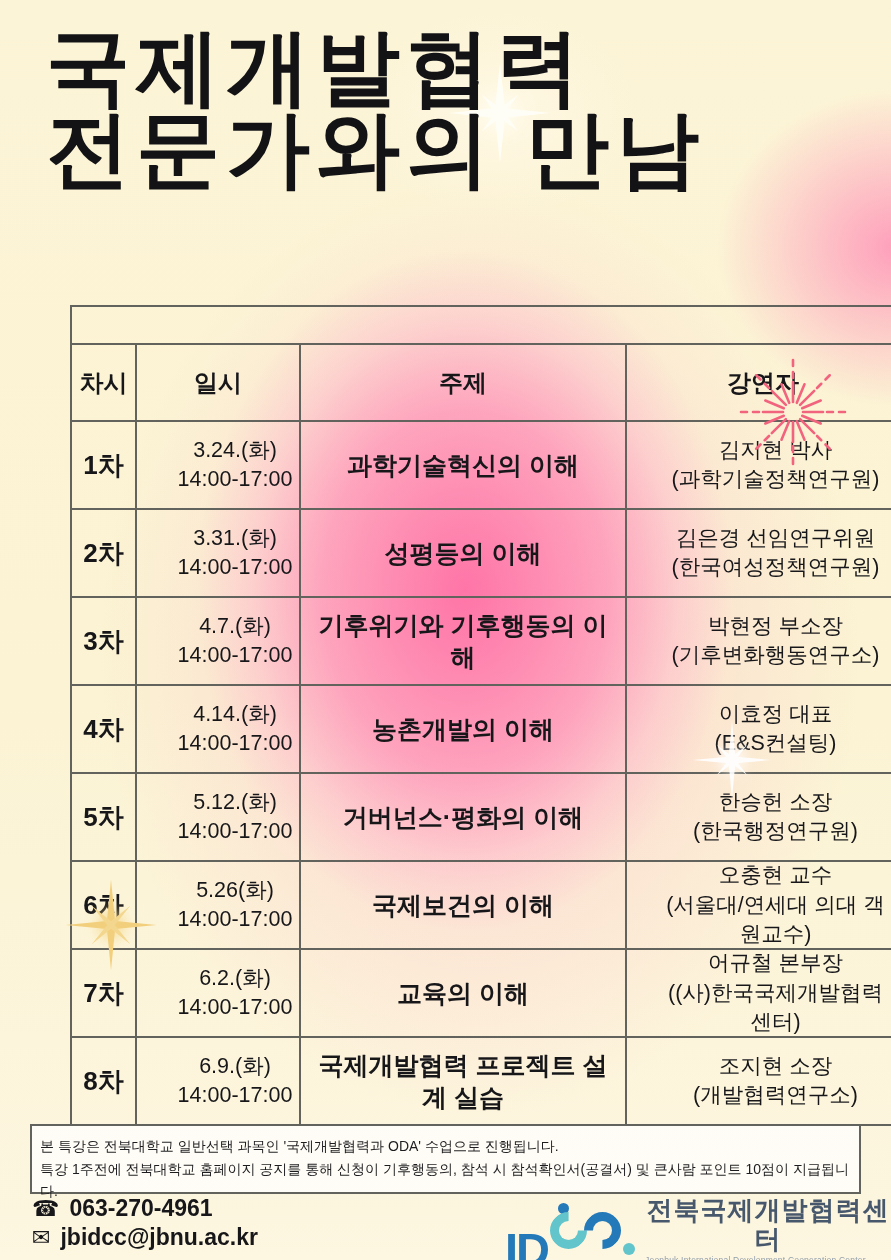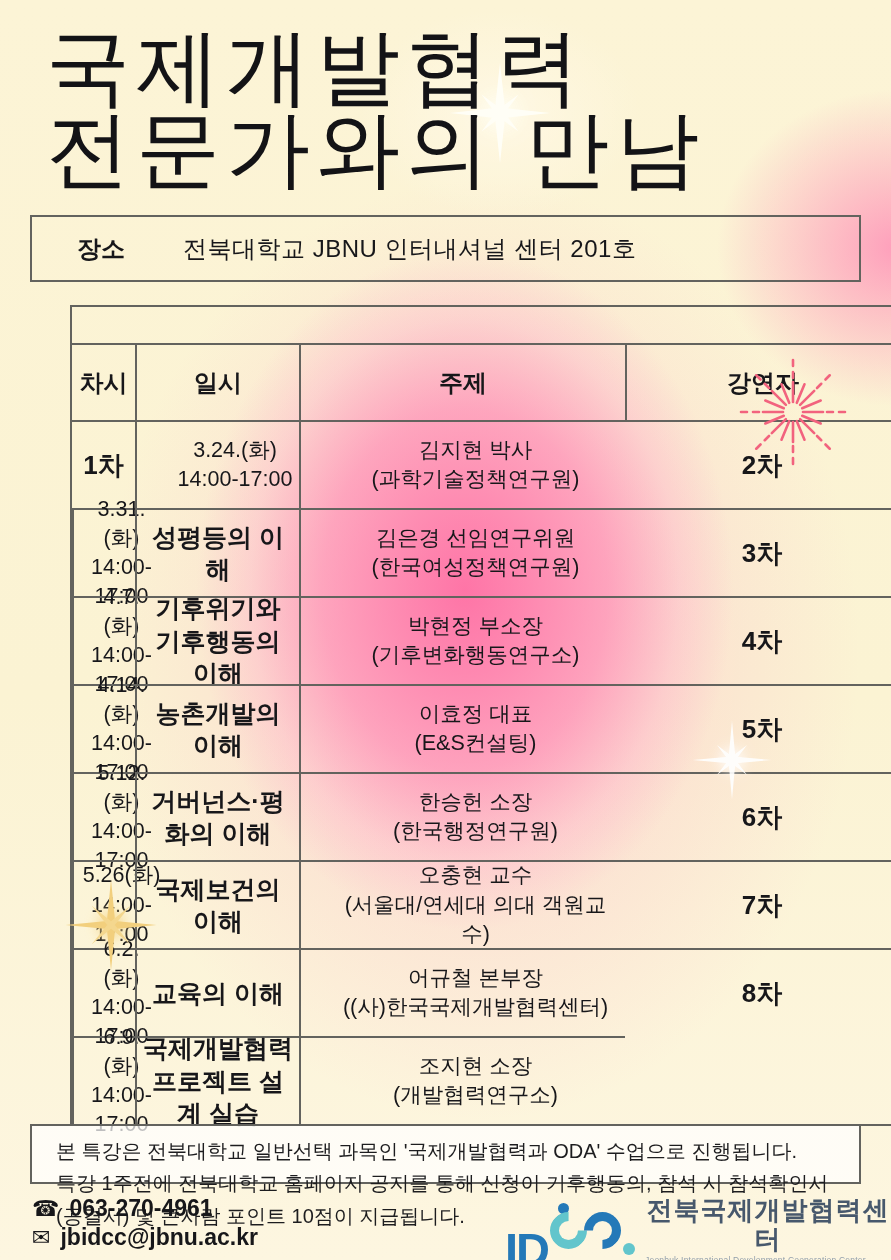--- a/index.html
+++ b/index.html
@@ -11,21 +11,21 @@
     background:
       radial-gradient(ellipse 200px 150px at 500px 113px, rgba(255,248,228,0.95) 0%, rgba(255,248,228,0) 70%),
       radial-gradient(ellipse 340px 430px at 465px 590px, rgba(255,100,160,0.85) 0%, rgba(255,128,178,0.62) 42%, rgba(255,160,198,0.30) 63%, rgba(255,180,210,0) 79%),
       radial-gradient(ellipse 500px 620px at 480px 650px, rgba(255,150,192,0.38) 0%, rgba(255,170,200,0) 76%),
       radial-gradient(ellipse 250px 220px at 897px 248px, rgba(255,135,180,0.78) 0%, rgba(255,170,200,0) 72%),
       linear-gradient(180deg, #fcf4d6 0%, #fbf3d3 55%, #fdf6e0 100%);
   }
 
   
   .title{ position:absolute; left:46px; top:26px; z-index:2;
-    font-size:84px; font-weight:400; line-height:0.98; letter-spacing:6px; color:#131316; }
+    font-size:84px; font-weight:700; line-height:0.98; letter-spacing:6px; color:#131316; }
   .title .t-line{ display:block; }
 
   
   .fx{ position:absolute; z-index:5; pointer-events:none; }
   .fx-title{ left:440px; top:53px; z-index:1; }
   .fx-firework{ left:733px; top:352px; }
   .fx-white2{ left:687px; top:715px; opacity:0.92; }
   .fx-gold{ left:61px; top:875px; }
 
   
@@ -43,23 +43,23 @@
     border-left:2px solid #63635e; border-top:2px solid #63635e; text-align:center; padding:0 6px; }
   .cell.col1{ border-left:none; }
   .banner{ grid-column:1 / -1; border-left:none; border-top:none; }
   .head{ font-weight:800; font-size:24px; }
   .session{ font-weight:800; font-size:26px; }
   .dt{ font-size:21.5px; line-height:1.35;padding-left:40px; }
   .topic{ font-weight:800; font-size:25px; line-height:1.3; }
   .spk{ font-size:21.5px; line-height:1.35;padding-left:31px; }
 
   
-  .notes{ position:absolute; left:30px; top:1124px; width:831px; height:60px; z-index:3;
+  .notes{ position:absolute; left:30px; top:1124px; width:831px; height:70px; z-index:3;
     border:2px solid #63635e; background:rgba(255,255,255,0.72);
-    padding:9px 24px; font-size:20px; line-height:1.62; color:#1d1d1f; }
+    padding:9px 8px; font-size:14px; line-height:1.62; color:#1d1d1f; }
 
   
   .contact{ position:absolute; left:32px; top:1194px; z-index:3; font-size:23px; font-weight:600; }
   .contact .c-row{ display:flex; align-items:center; gap:10px; line-height:1.28; }
   .c-icon{ font-size:22px; }
 
   
   .logo{ position:absolute; left:505px; top:1196px; z-index:3; display:flex; align-items:center; }
   .logo-mark{ position:relative; display:flex; align-items:center; height:52px; }
   .logo-id{ font-size:47px; font-weight:800; color:#2479b8; letter-spacing:-2px; line-height:1;margin-top:37px; }
@@ -139,38 +139,35 @@
     <circle r="15" fill="#f6d98e" opacity="0.85" filter="url(#blurC)"></circle>
     <polygon points="0,-50 4.5,-4.5 50,0 4.5,4.5 0,50 -4.5,4.5 -50,0 -4.5,-4.5" fill="#f2cf7d"></polygon>
     <polygon points="0,-30 3,-3 30,0 3,3 0,30 -3,3 -30,0 -3,-3" fill="#f4d78e" transform="rotate(45)"></polygon>
   </svg>
 
   <h1 class="title">
     <span class="t-line">국제개발협력</span>
     <span class="t-line">전문가와의 만남</span>
   </h1>
 
-  <div class="loc-box">
-    <span class="loc-label">장소</span>
-    <span class="loc-value">전북대학교 JBNU 인터내셔널 센터 201호</span>
-  </div>
 
   <div class="tbl">
     <div class="cell banner"></div>
 
     <div class="cell col1 head">차시</div>
     <div class="cell head">일시</div>
     <div class="cell head">주제</div>
     <div class="cell head">강연자</div>
 
     <div class="cell col1 session">1차</div>
     <div class="cell dt">
         <span>3.24.(화)</span>
         <span>14:00-17:00</span>
       </div>
+    <div class="cell topic">과학기술혁신의 이해</div>
     <div class="cell spk">
         <span>김지현 박사</span>
         <span>(과학기술정책연구원)</span>
       </div>
 
     <div class="cell col1 session">2차</div>
     <div class="cell dt">
         <span>3.31.(화)</span>
         <span>14:00-17:00</span>
       </div>

